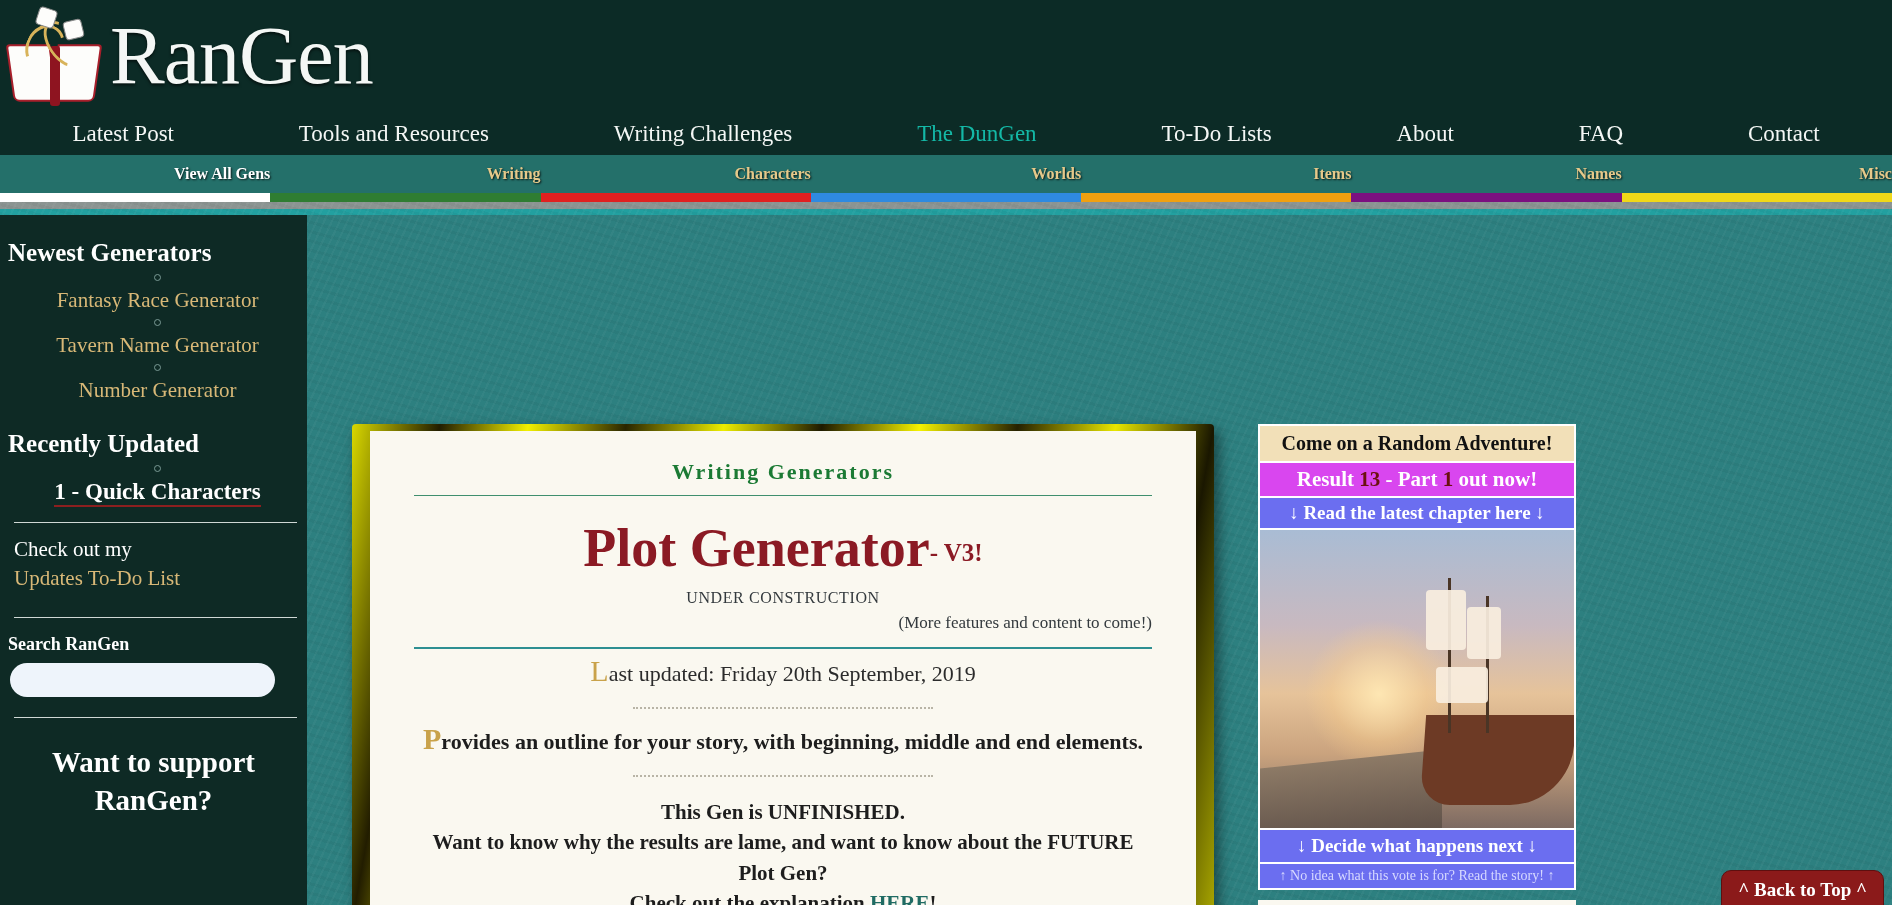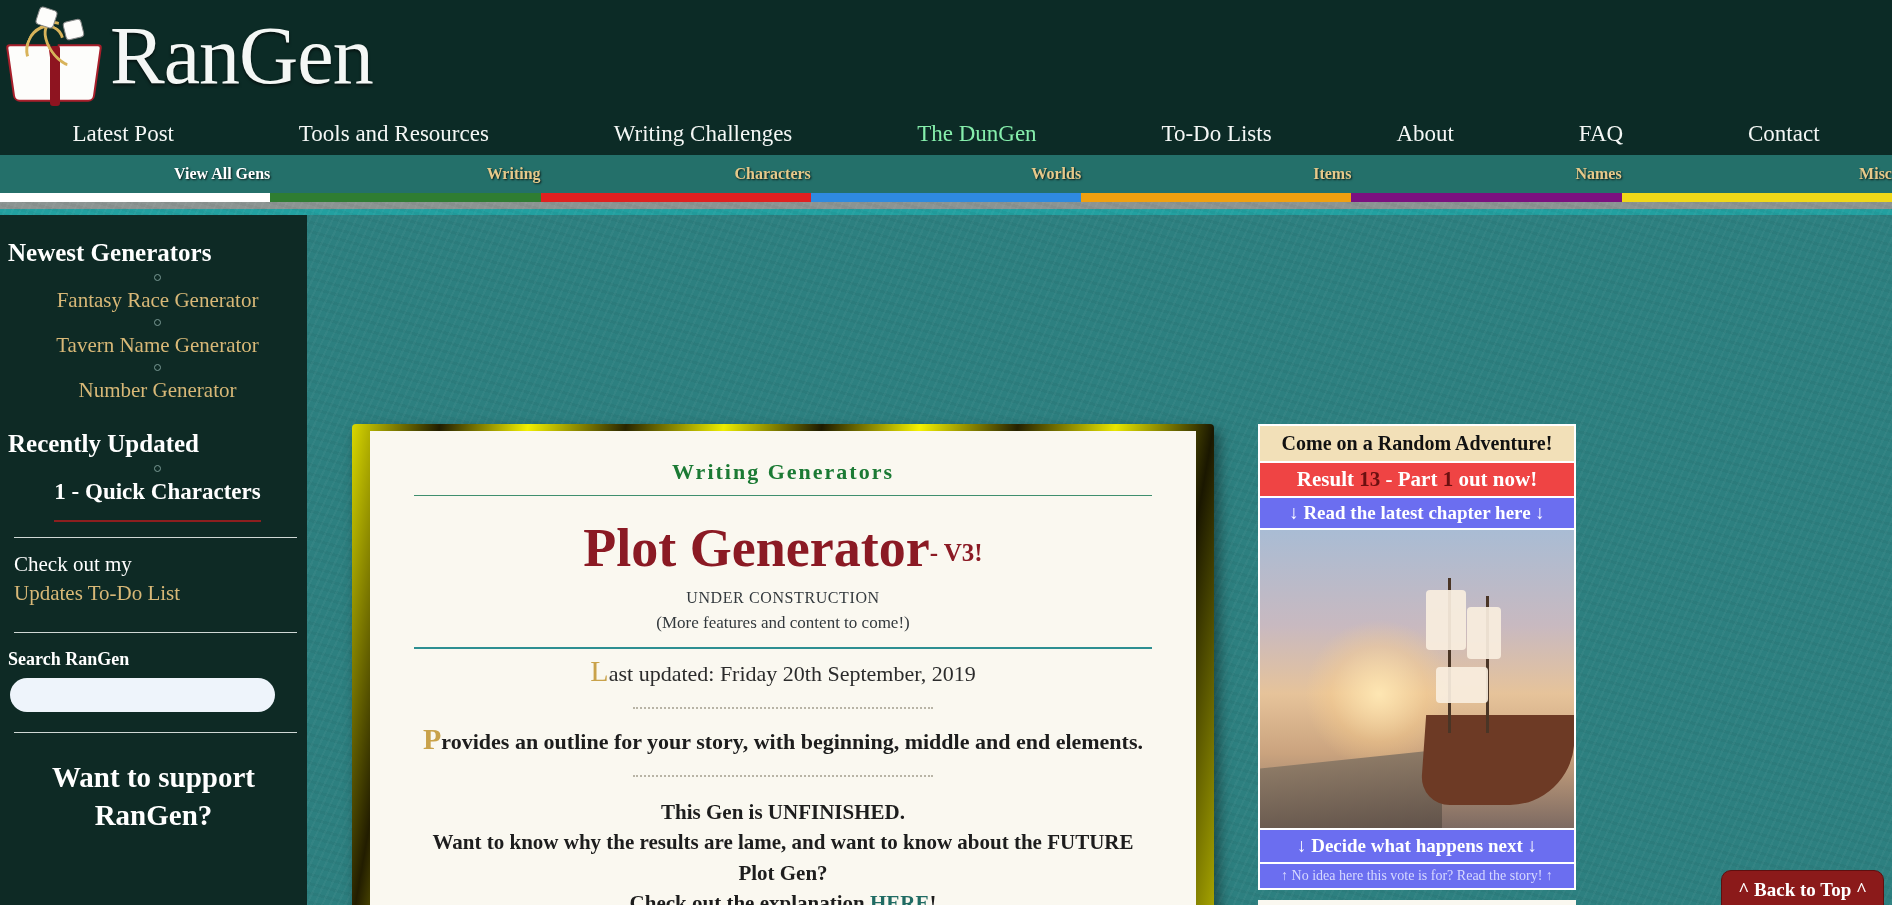--- a/index.html
+++ b/index.html
@@ -51,21 +51,21 @@
     flex: 1 1 auto;
     text-align: center;
     color: #f4f7f5;
     font-size: 23px;
     font-family: "Liberation Serif", serif;
     text-decoration: none;
     padding-bottom: 7px;
     white-space: nowrap;
     position: relative;
   }
-  .topnav a.gold { color: #86efac; }
+  .topnav a.gold { color: #14b8a6; }
   .topnav a.red { color: #f01a1a; }
 
   
   .subnav-wrap { background: #24706a; }
   .subnav {
     display: flex;
     height: 38px;
     align-items: center;
   }
   .subnav .tab {
@@ -131,21 +131,21 @@
   }
   .ls-link {
     color: #d8b877;
     font-size: 21px;
     text-decoration: none;
     font-family: "Liberation Serif", serif;
   }
   .ls-link.bold-white {
     color: #ffffff; font-weight: bold; font-size: 23px;
     border-bottom: 2px solid #8c1f1f;
-    padding-bottom: 15px;
+    padding-bottom: 0;
   }
   .ls-divider { height: 1px; background: #cfd8d5; margin: 12px 10px 12px 14px; }
   .ls-plain {
     color: #ffffff; font-size: 21px; padding: 2px 0 2px 14px;
     font-family: "Liberation Serif", serif;
   }
   .ls-plain.gold { color: #d8b877; }
   .ls-sectionlabel {
     color: #ffffff; font-weight: bold; font-size: 18px;
     padding: 4px 0 8px 8px;
@@ -224,21 +224,21 @@
   }
   .under-con {
     text-align: center;
     font-size: 16px;
     color: #33393d;
     letter-spacing: .6px;
     font-family: "Liberation Serif", serif;
     padding-top: 8px;
   }
   .more-feat {
-    text-align: center;
+    text-align: right;
     font-size: 17px;
     color: #33393d;
     font-family: "Liberation Serif", serif;
     padding-top: 6px;
   }
   .last-updated {
     text-align: center;
     font-size: 22px;
     color: #2b2b2b;
     font-family: "Liberation Serif", serif;
@@ -274,21 +274,21 @@
   .rs-title {
     background: #f2e0b8;
     color: #111;
     font-weight: bold;
     font-size: 20px;
     text-align: center;
     padding: 6px 4px;
     border: 2px solid #ffffff;
   }
   .rs-result {
-    background: #ef4444;
+    background: #d946ef;
     color: #ffffff;
     font-weight: bold;
     font-size: 21px;
     text-align: center;
     padding: 4px;
     border: 2px solid #ffffff;
     border-top: none;
   }
   .rs-result b { color: #6b1010; }
   .rs-read {
@@ -557,19 +557,19 @@
       <div class="dock"></div>
       <div class="ship-hull"></div>
       <div class="ship-mast" style="left:60%; top:16%; height:52%;"></div>
       <div class="ship-mast" style="left:72%; top:22%; height:46%;"></div>
       <div class="sail" style="left:53%; top:20%; width:40px; height:60px;"></div>
       <div class="sail" style="left:66%; top:26%; width:34px; height:52px;"></div>
       <div class="sail" style="left:56%; top:46%; width:52px; height:36px;"></div>
     </div>
 
     <div class="rs-decide">↓ Decide what happens next ↓</div>
-    <div class="rs-noidea">↑ No idea here this vote is for? Read the story! ↑</div>
+    <div class="rs-noidea">↑ No idea what this vote is for? Read the story! ↑</div>
 
     <div class="rs-during">During an a</div>
   </aside>
 
   <div class="back-to-top">^ Back to Top ^</div>
 </div>
 
 </body></html>

